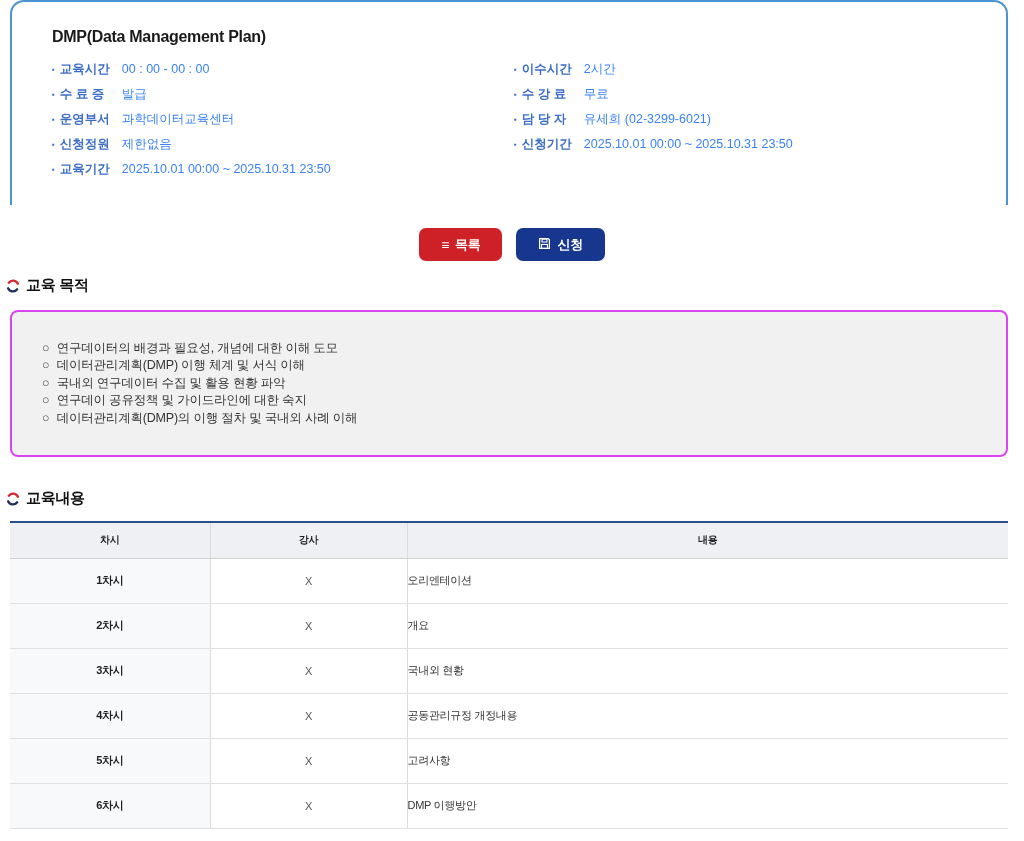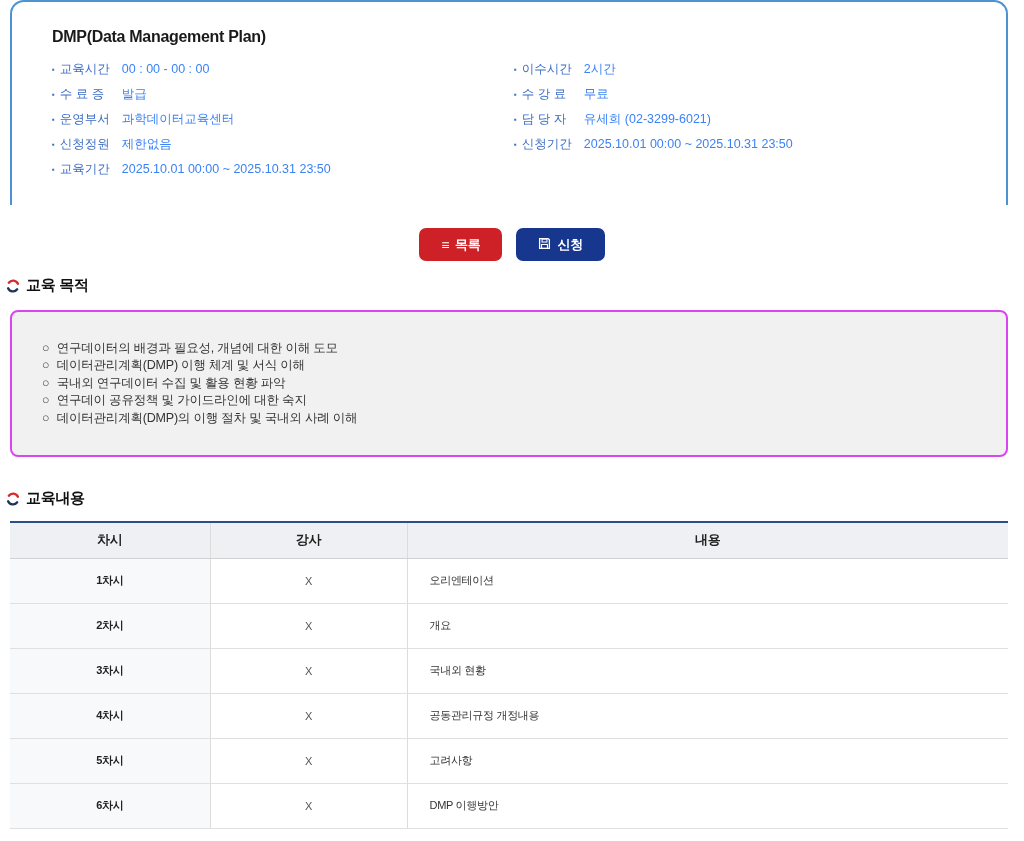--- a/index.html
+++ b/index.html
@@ -34,21 +34,21 @@
   .info-col.right { flex: 1; }
   .info-row {
     display: flex;
     align-items: baseline;
     margin-bottom: 9px;
     font-size: 12.5px;
     line-height: 14px;
   }
   .info-label {
     color: #3d6ec5;
-    font-weight: normal;
+    font-weight: bold;
     width: 62px;
     flex: 0 0 62px;
     white-space: pre;
   }
   .info-bullet {
     color: #3d6ec5;
     font-size: 8px;
     margin-right: 5px;
     position: relative;
     top: -1px;
@@ -119,21 +119,21 @@
   .content-table {
     margin: 13px 16px 0 10px;
     width: 998px;
     border-collapse: collapse;
     border-top: 2px solid #2c4f8a;
     border-bottom: 1px solid #cfcfcf;
     table-layout: fixed;
   }
   .content-table th {
     background: #eef0f4;
-    font-size: 13px;
+    font-size: 10px;
     font-weight: bold;
     color: #222;
     height: 36px;
     border-bottom: 1px solid #d2d2d2;
     text-align: center;
     letter-spacing: -0.3px;
   }
   .content-table td {
     height: 45px;
     font-size: 11px;
@@ -146,21 +146,21 @@
   .content-table td + td { border-left: 1px solid #dcdcdc; }
   .col-session { width: 200px; }
   .col-instructor { width: 197px; }
   td.cell-session {
     background: #f8f9fa;
     font-weight: bold;
     text-align: center;
     color: #222;
   }
   td.cell-instructor { text-align: center; color: #555; }
-  td.cell-content { padding-left: 22px; text-align: left; }
+  td.cell-content { text-align: left; }
 </style>
 </head>
 <body>
 
 <div class="info-box">
   <div class="course-title">DMP(Data Management Plan)</div>
   <div class="info-grid">
     <div class="info-col left">
       <div class="info-row">
           <span class="info-bullet">▪</span>

